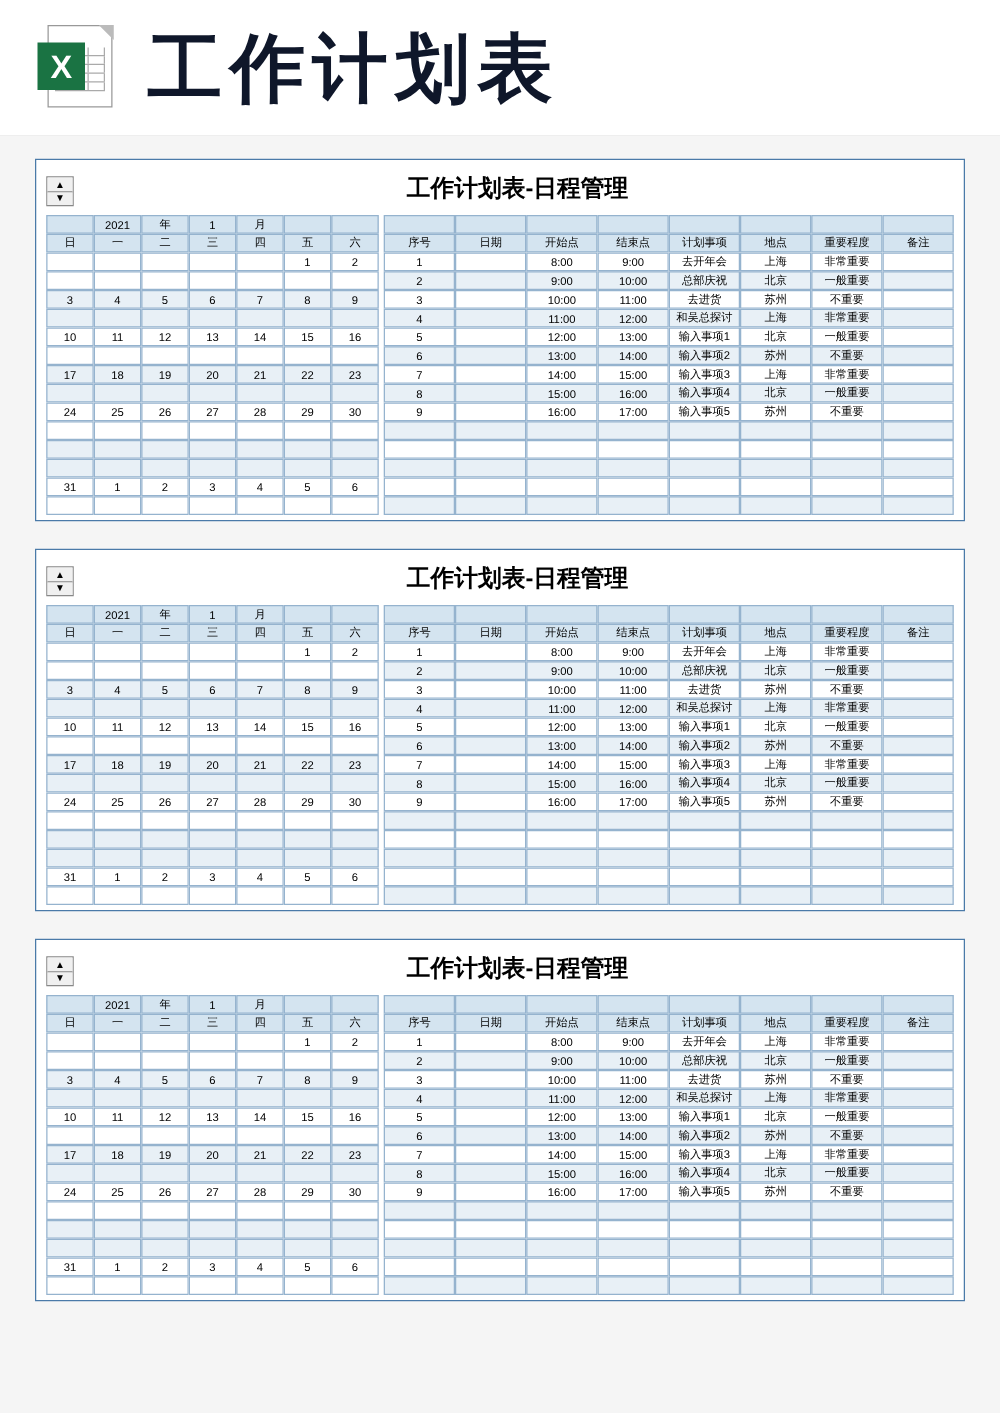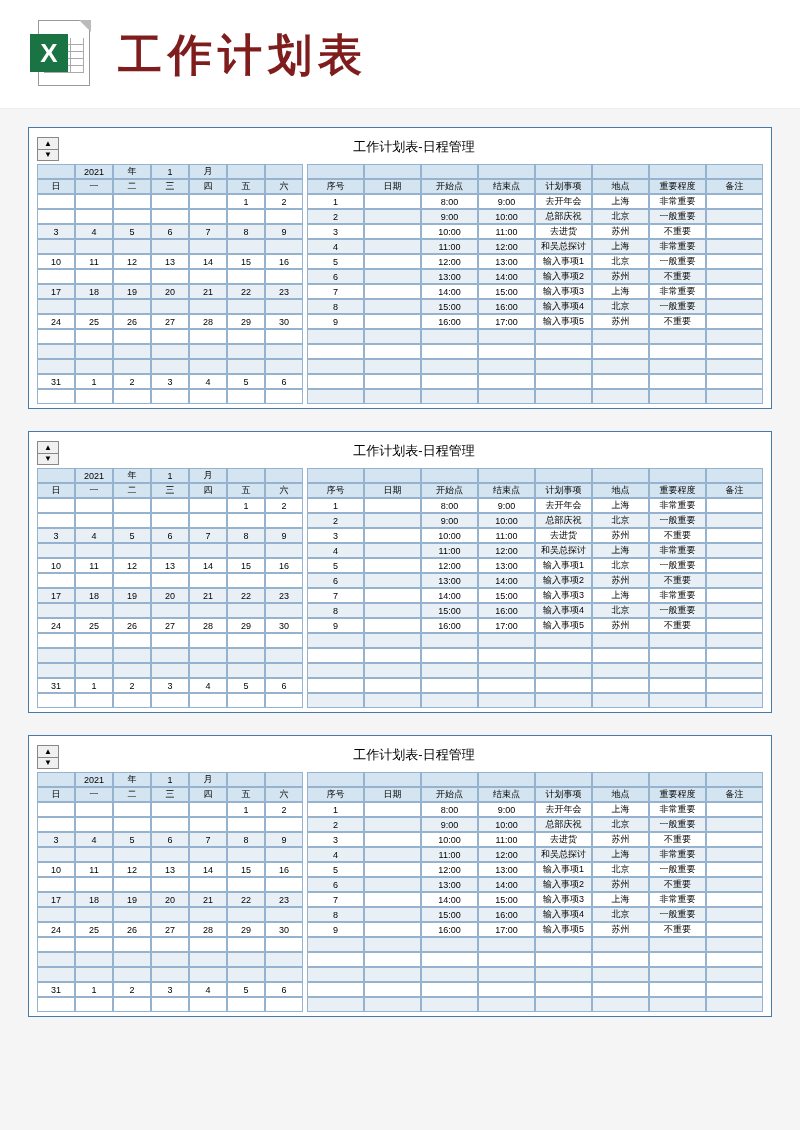--- a/index.html
+++ b/index.html
@@ -7,30 +7,30 @@
 .watermark { position:absolute; color:rgba(0,0,0,0.04); font-size:18px; transform:rotate(-30deg); pointer-events:none; z-index:1; }
 .header { background:#fff; padding:20px 30px 18px; display:flex; align-items:center; border-bottom:1px solid #eee; position:relative; z-index:2; }
 .excel-icon { width:70px; height:70px; position:relative; margin-right:18px; flex-shrink:0; }
 .excel-page { position:absolute; left:8px; top:0; width:52px; height:66px; background:#fff; border:1px solid #999; }
 .excel-fold { position:absolute; right:9px; top:0; width:0; height:0; border-left:12px solid transparent; border-top:12px solid #bbb; }
 .excel-grid { position:absolute; left:14px; top:18px; width:40px; height:42px; }
 .excel-grid div { height:7px; border-bottom:1px solid #aaa; display:flex; }
 .excel-grid div span { flex:1; border-right:1px solid #aaa; }
 .excel-x { position:absolute; left:0; top:14px; width:38px; height:38px; background:#1a7343; display:flex; align-items:center; justify-content:center; color:#fff; font-weight:bold; font-size:26px; font-family:Arial; }
 .title-block { flex:1; }
-.main-title { font-size:44px; font-weight:bold; color:#7f1d1d; letter-spacing:6px; line-height:1.1; }
+.main-title { font-size:60px; font-weight:bold; color:#0f172a; letter-spacing:6px; line-height:1.1; }
 .sub-title { font-size:17px; color:#424242; margin-top:8px; letter-spacing:1px; }
 .sub-title .sep { margin:0 8px; color:#bbb; }
 .sheets { padding:18px 28px; position:relative; z-index:2; }
 .sheet { background:#fff; border:1px solid #4a7aa8; margin-bottom:22px; padding:6px 8px 4px; }
 .sheet-title-row { display:flex; align-items:center; }
 .spinner { width:22px; height:24px; border:1px solid #888; display:flex; flex-direction:column; font-size:8px; margin-right:6px; }
 .spinner div { flex:1; display:flex; align-items:center; justify-content:center; background:#f0f0f0; border-bottom:1px solid #888; }
 .spinner div:last-child { border-bottom:none; }
-.sheet-title { flex:1; text-align:center; font-size:13px; font-weight:normal; padding:4px 0 8px; }
+.sheet-title { flex:1; text-align:center; font-size:19px; font-weight:bold; padding:4px 0 8px; }
 .grid { display:grid; grid-template-columns:repeat(7,38px) 4px repeat(8,1fr); font-size:9px; }
 .cell { border:0.5px solid #95b3ce; height:15px; display:flex; align-items:center; justify-content:center; overflow:hidden; white-space:nowrap; }
 .gap { border:none; }
 .hdr { background:#d4e4f0; font-weight:500; }
 .alt { background:#e8f0f6; }
 .wht { background:#fff; }
 </style>
 </head>
 <body>
 

